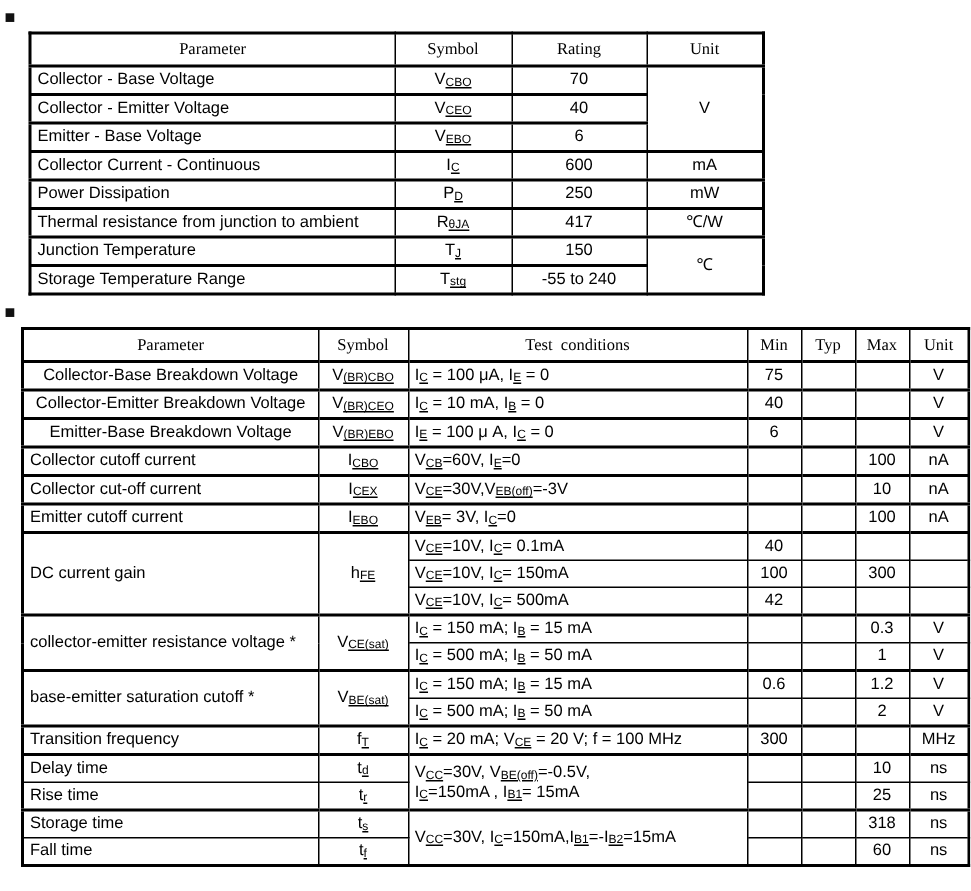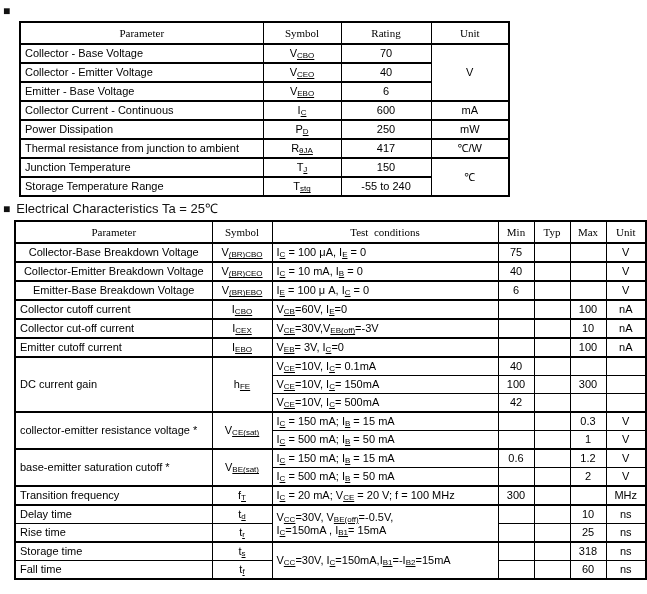--- a/index.html
+++ b/index.html
@@ -124,21 +124,20 @@
         <tr class="g">
           <td class="al-l">Storage Temperature Range</td>
           <td class="al-c">T<sub>stg</sub></td>
           <td class="al-c">-55 to 240</td>
         </tr>
       </tbody>
     </table>
 
   <div class="section-title">
     <span class="bullet">■</span>
-    <span>Electrical Characteristics Ta = 25℃</span>
   </div>
 
   <table id="t2">
       <colgroup>
         <col style="width: 197px;">
         <col style="width: 60px;">
         <col style="width: 226px;">
         <col style="width: 36px;">
         <col style="width: 36px;">
         <col style="width: 36px;">

